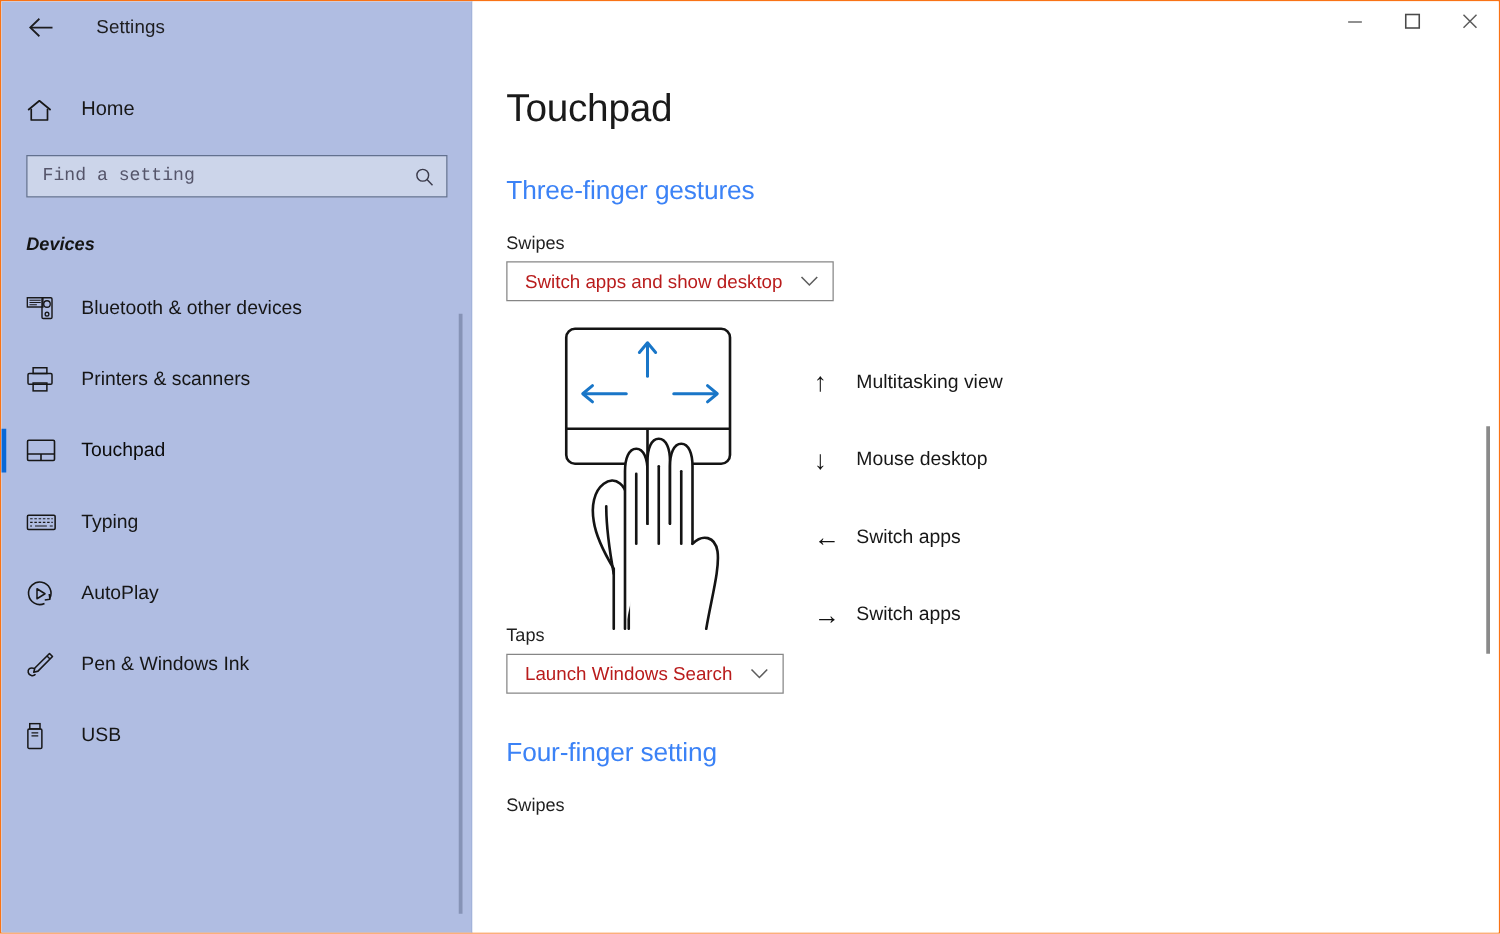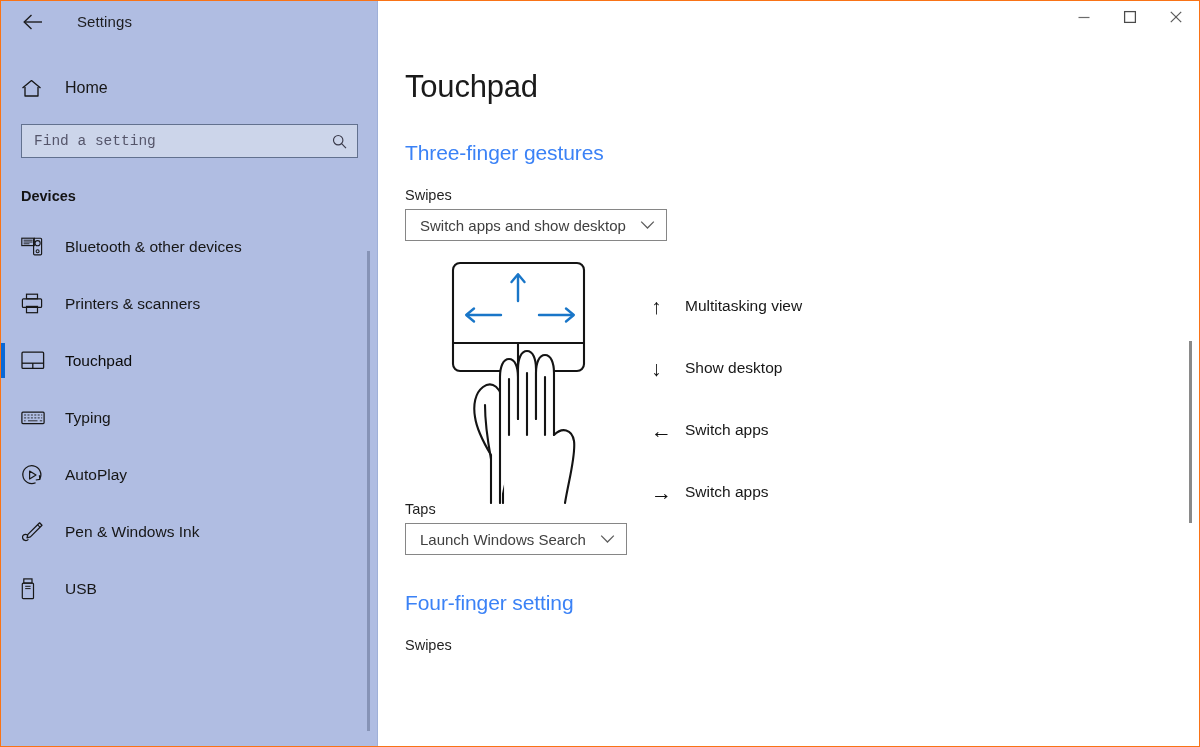--- a/index.html
+++ b/index.html
@@ -104,20 +104,21 @@
   .search-input::placeholder { color: #55556a; opacity: 1; }
   .search-icon { width: 20px; display: flex; align-items: center; justify-content: center; }
 
   .group-header {
     font-size: 14.5px;
     font-weight: bold;
     color: #141414;
     padding-left: 20px;
     margin-top: 30px;
     margin-bottom: 6px;
+    font-style: italic;
   }
 
   .nav-list { margin-top: 14px; text-align: right; }
 
   .nav-item {
     position: relative;
     height: 57px;
     display: flex;
     align-items: center;
     padding-left: 20px;
@@ -224,21 +225,21 @@
     border: 1px solid #868686;
     background: #ffffff;
     display: inline-flex;
     align-items: center;
     box-sizing: border-box;
     padding: 0 10px 0 14px;
     gap: 14px;
   }
   .dropdown .dd-text {
     font-size: 15px;
-    color: #404040;
+    color: #b91c1c;
     white-space: nowrap;
   }
   .dropdown .dd-chevron {
     display: flex;
     align-items: center;
     justify-content: center;
     width: 16px;
   }
 
   .gesture-block {
@@ -517,21 +518,21 @@
           </svg>
         </div>
 
         <div class="gesture-legend">
           <div class="legend-row">
             <span class="legend-arrow">↑</span>
             <span class="legend-text">Multitasking view</span>
           </div>
           <div class="legend-row">
             <span class="legend-arrow">↓</span>
-            <span class="legend-text">Show desktop</span>
+            <span class="legend-text">Mouse desktop</span>
           </div>
           <div class="legend-row">
             <span class="legend-arrow">←</span>
             <span class="legend-text">Switch apps</span>
           </div>
           <div class="legend-row">
             <span class="legend-arrow">→</span>
             <span class="legend-text">Switch apps</span>
           </div>
         </div>

